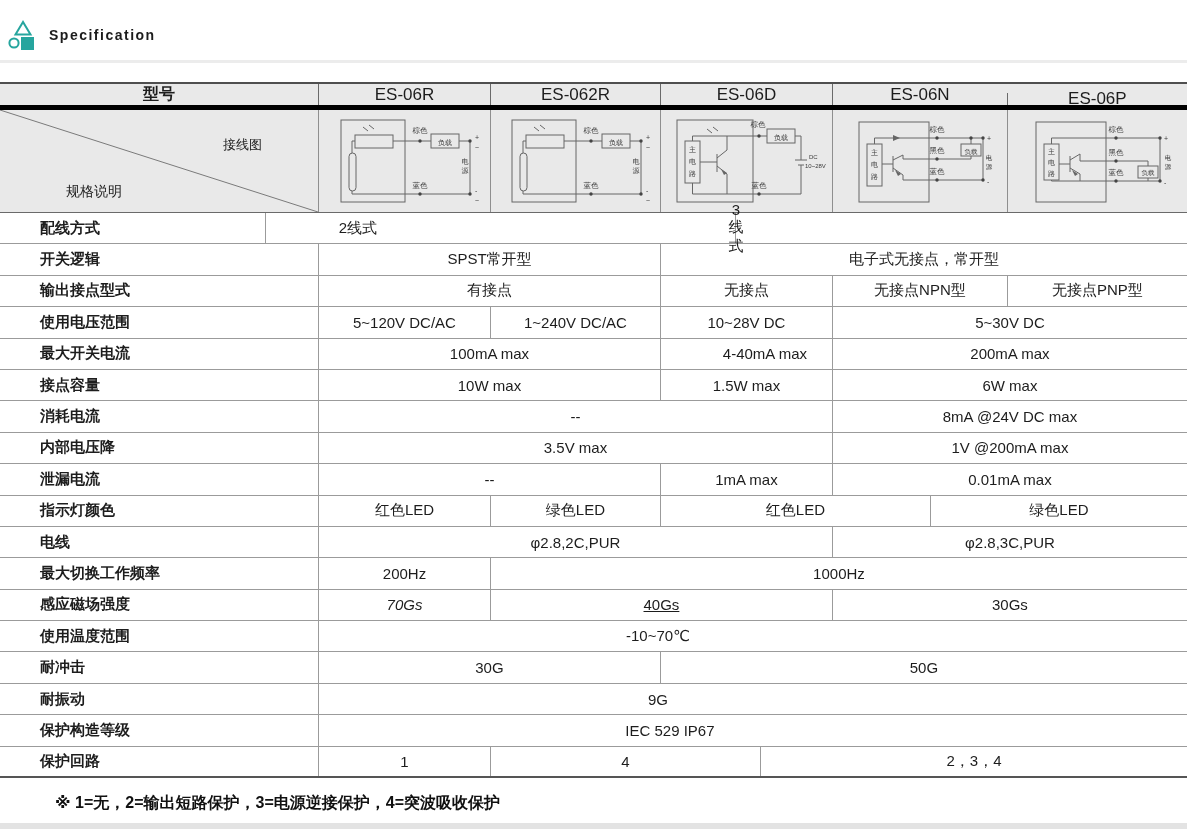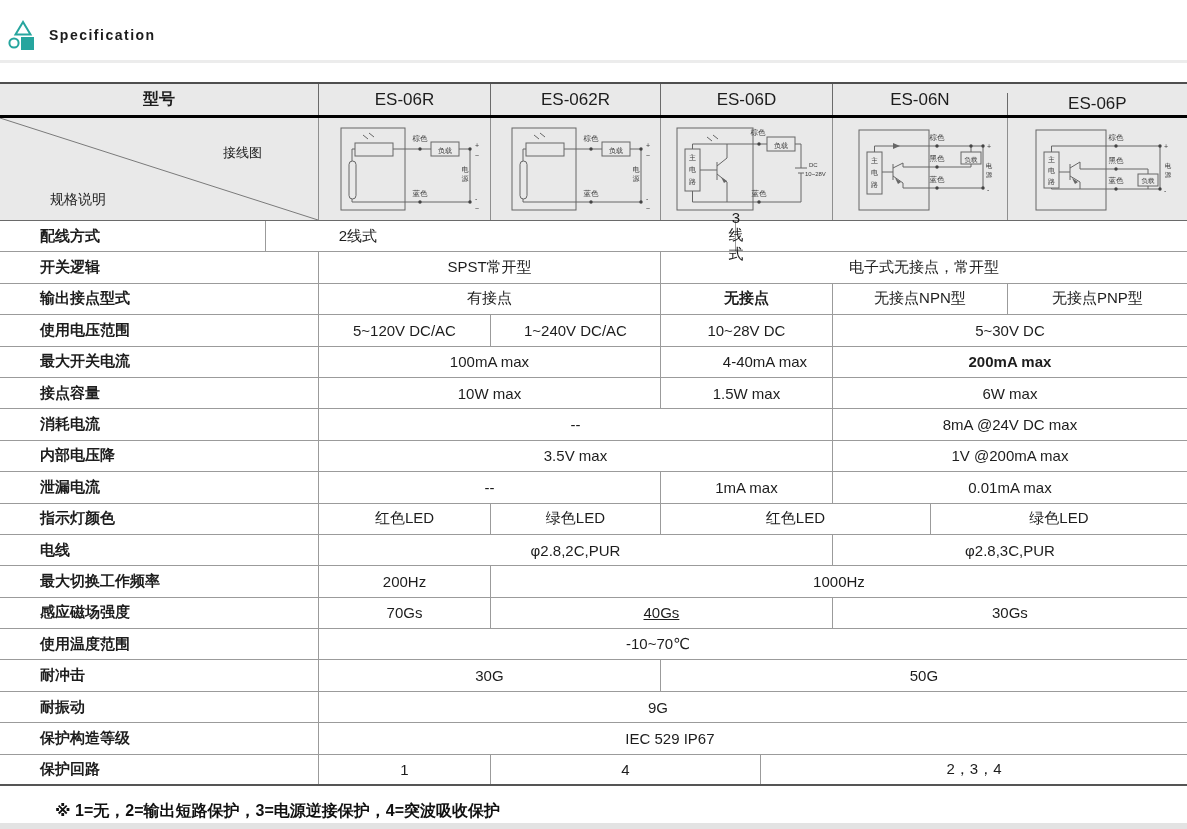--- a/index.html
+++ b/index.html
@@ -6,30 +6,30 @@
   body{
     width:1187px;height:829px;background:#fff;position:relative;overflow:hidden;
     font-family:"Liberation Sans","DejaVu Sans",sans-serif;color:#1d1d1d;
   }
   
   .hdr{display:flex;align-items:center;gap:13px;padding:14px 0 0 8px;height:42px}
   .hdr h1{font-size:14px;font-weight:bold;letter-spacing:1.5px;margin:0;color:#1c1c1c}
   .divider{height:3px;background:#ececec;margin-top:4px}
   
   .tbl{margin-top:19px;width:1187px}
-  .thead{display:flex;height:36px;background:#e9e9e9;border-top:2px solid #4f4f4f;border-bottom:3px solid #000000;box-sizing:border-box}
+  .thead{display:flex;height:28px;background:#e9e9e9;border-top:2px solid #4f4f4f;border-bottom:5px solid #000000;box-sizing:border-box}
   .label-col{width:26.79%;box-sizing:border-box}
   .thead .label-col{display:flex;align-items:center;justify-content:center;font-size:16px;font-weight:bold}
   .mcell{display:flex;align-items:center;justify-content:center;font-size:17px;border-left:1px solid #6a6a6a;box-sizing:border-box}
   
   .drow{display:flex;height:103px;background:#e9e9e9;border-bottom:1px solid #6a6a6a;box-sizing:border-box}
   .corner{position:relative}
   .corner svg{position:absolute;left:0;top:0;width:100%;height:100%}
   .corner .tr{position:absolute;top:26px;right:56px;font-size:13px;color:#222}
-  .corner .bl{position:absolute;bottom:11px;left:50px;font-size:14px;color:#222}
+  .corner .bl{position:absolute;bottom:11px;left:66px;font-size:14px;color:#222}
   .dcell{border-left:1px solid #8f8f8f;box-sizing:border-box;display:flex;align-items:center;justify-content:center}
   .dsvg{display:block}
   .dsvg text{fill:#3b3b3b}
   .t75{font-size:7.5px}.t7{font-size:7px}.t65{font-size:6.5px}.t6{font-size:6px}
   
   .srow{display:flex;height:31.4px;border-bottom:1px solid #9b9b9b;box-sizing:border-box;font-size:15px;background:#fff}
   .srow:last-child{border-bottom:2px solid #555}
   .rlabel{width:26.79%;display:flex;align-items:center;padding-left:40px;box-sizing:border-box;font-weight:bold}
   .vcell{display:flex;align-items:center;justify-content:center;border-left:1px solid #9b9b9b;box-sizing:border-box;text-align:center}
   
@@ -226,36 +226,36 @@
           <div class="vcell" style="width: 29.91%; padding-right: 38%;">3线式</div>
         </div>
         <div class="srow">
           <div class="rlabel">开关逻辑</div>
           <div class="vcell" style="width: 28.81%;">SPST常开型</div>
           <div class="vcell" style="width: 44.4%;">电子式无接点，常开型</div>
         </div>
         <div class="srow">
           <div class="rlabel">输出接点型式</div>
           <div class="vcell" style="width: 28.81%;">有接点</div>
-          <div class="vcell" style="width: 14.49%; font-weight: bold;">无接点</div>
+          <div class="vcell" style="width: 14.49%;">无接点</div>
           <div class="vcell" style="width: 14.74%;">无接点NPN型</div>
           <div class="vcell" style="width: 15.16%;">无接点PNP型</div>
         </div>
         <div class="srow">
           <div class="rlabel">使用电压范围</div>
           <div class="vcell" style="width: 14.49%;">5~120V DC/AC</div>
           <div class="vcell" style="width: 14.32%;">1~240V DC/AC</div>
           <div class="vcell" style="width: 14.49%;">10~28V DC</div>
           <div class="vcell" style="width: 29.91%;">5~30V DC</div>
         </div>
         <div class="srow">
           <div class="rlabel">最大开关电流</div>
           <div class="vcell" style="width: 28.81%;">100mA max</div>
           <div class="vcell" style="width: 14.49%; padding-left: 37px;">4-40mA max</div>
-          <div class="vcell" style="width: 29.91%; font-weight: bold;">200mA max</div>
+          <div class="vcell" style="width: 29.91%;">200mA max</div>
         </div>
         <div class="srow">
           <div class="rlabel">接点容量</div>
           <div class="vcell" style="width: 28.81%; text-align: right;">10W max</div>
           <div class="vcell" style="width: 14.49%;">1.5W max</div>
           <div class="vcell" style="width: 29.91%;">6W max</div>
         </div>
         <div class="srow">
           <div class="rlabel">消耗电流</div>
           <div class="vcell" style="width: 43.3%;">--</div>
@@ -284,21 +284,21 @@
           <div class="vcell" style="width: 43.3%;">φ2.8,2C,PUR</div>
           <div class="vcell" style="width: 29.91%;">φ2.8,3C,PUR</div>
         </div>
         <div class="srow">
           <div class="rlabel">最大切换工作频率</div>
           <div class="vcell" style="width: 14.49%;">200Hz</div>
           <div class="vcell" style="width: 58.72%;">1000Hz</div>
         </div>
         <div class="srow">
           <div class="rlabel">感应磁场强度</div>
-          <div class="vcell" style="width: 14.49%;">70Gs</div>
+          <div class="vcell" style="width: 14.49%; font-style: italic;">70Gs</div>
           <div class="vcell" style="width: 28.81%; text-decoration: underline;">40Gs</div>
           <div class="vcell" style="width: 29.91%;">30Gs</div>
         </div>
         <div class="srow">
           <div class="rlabel">使用温度范围</div>
           <div class="vcell" style="width: 73.21%; padding-right: 16%;">-10~70℃</div>
         </div>
         <div class="srow">
           <div class="rlabel">耐冲击</div>
           <div class="vcell" style="width: 28.81%;">30G</div>

